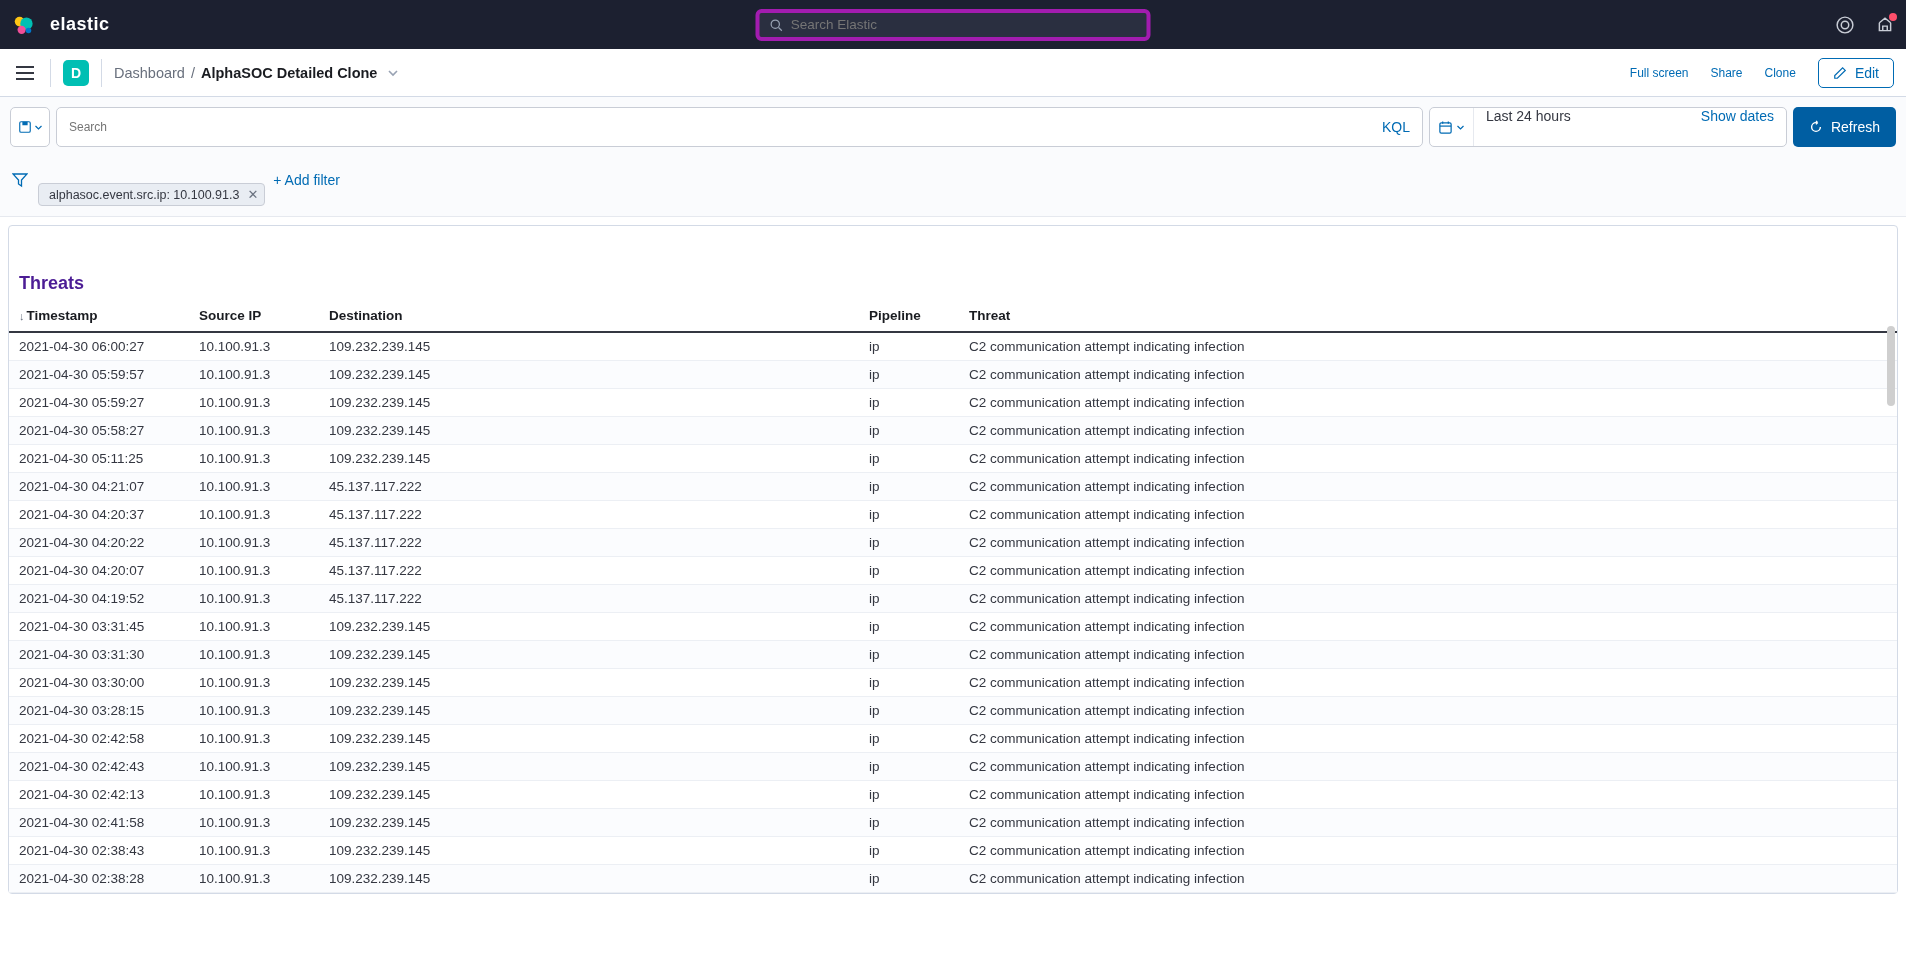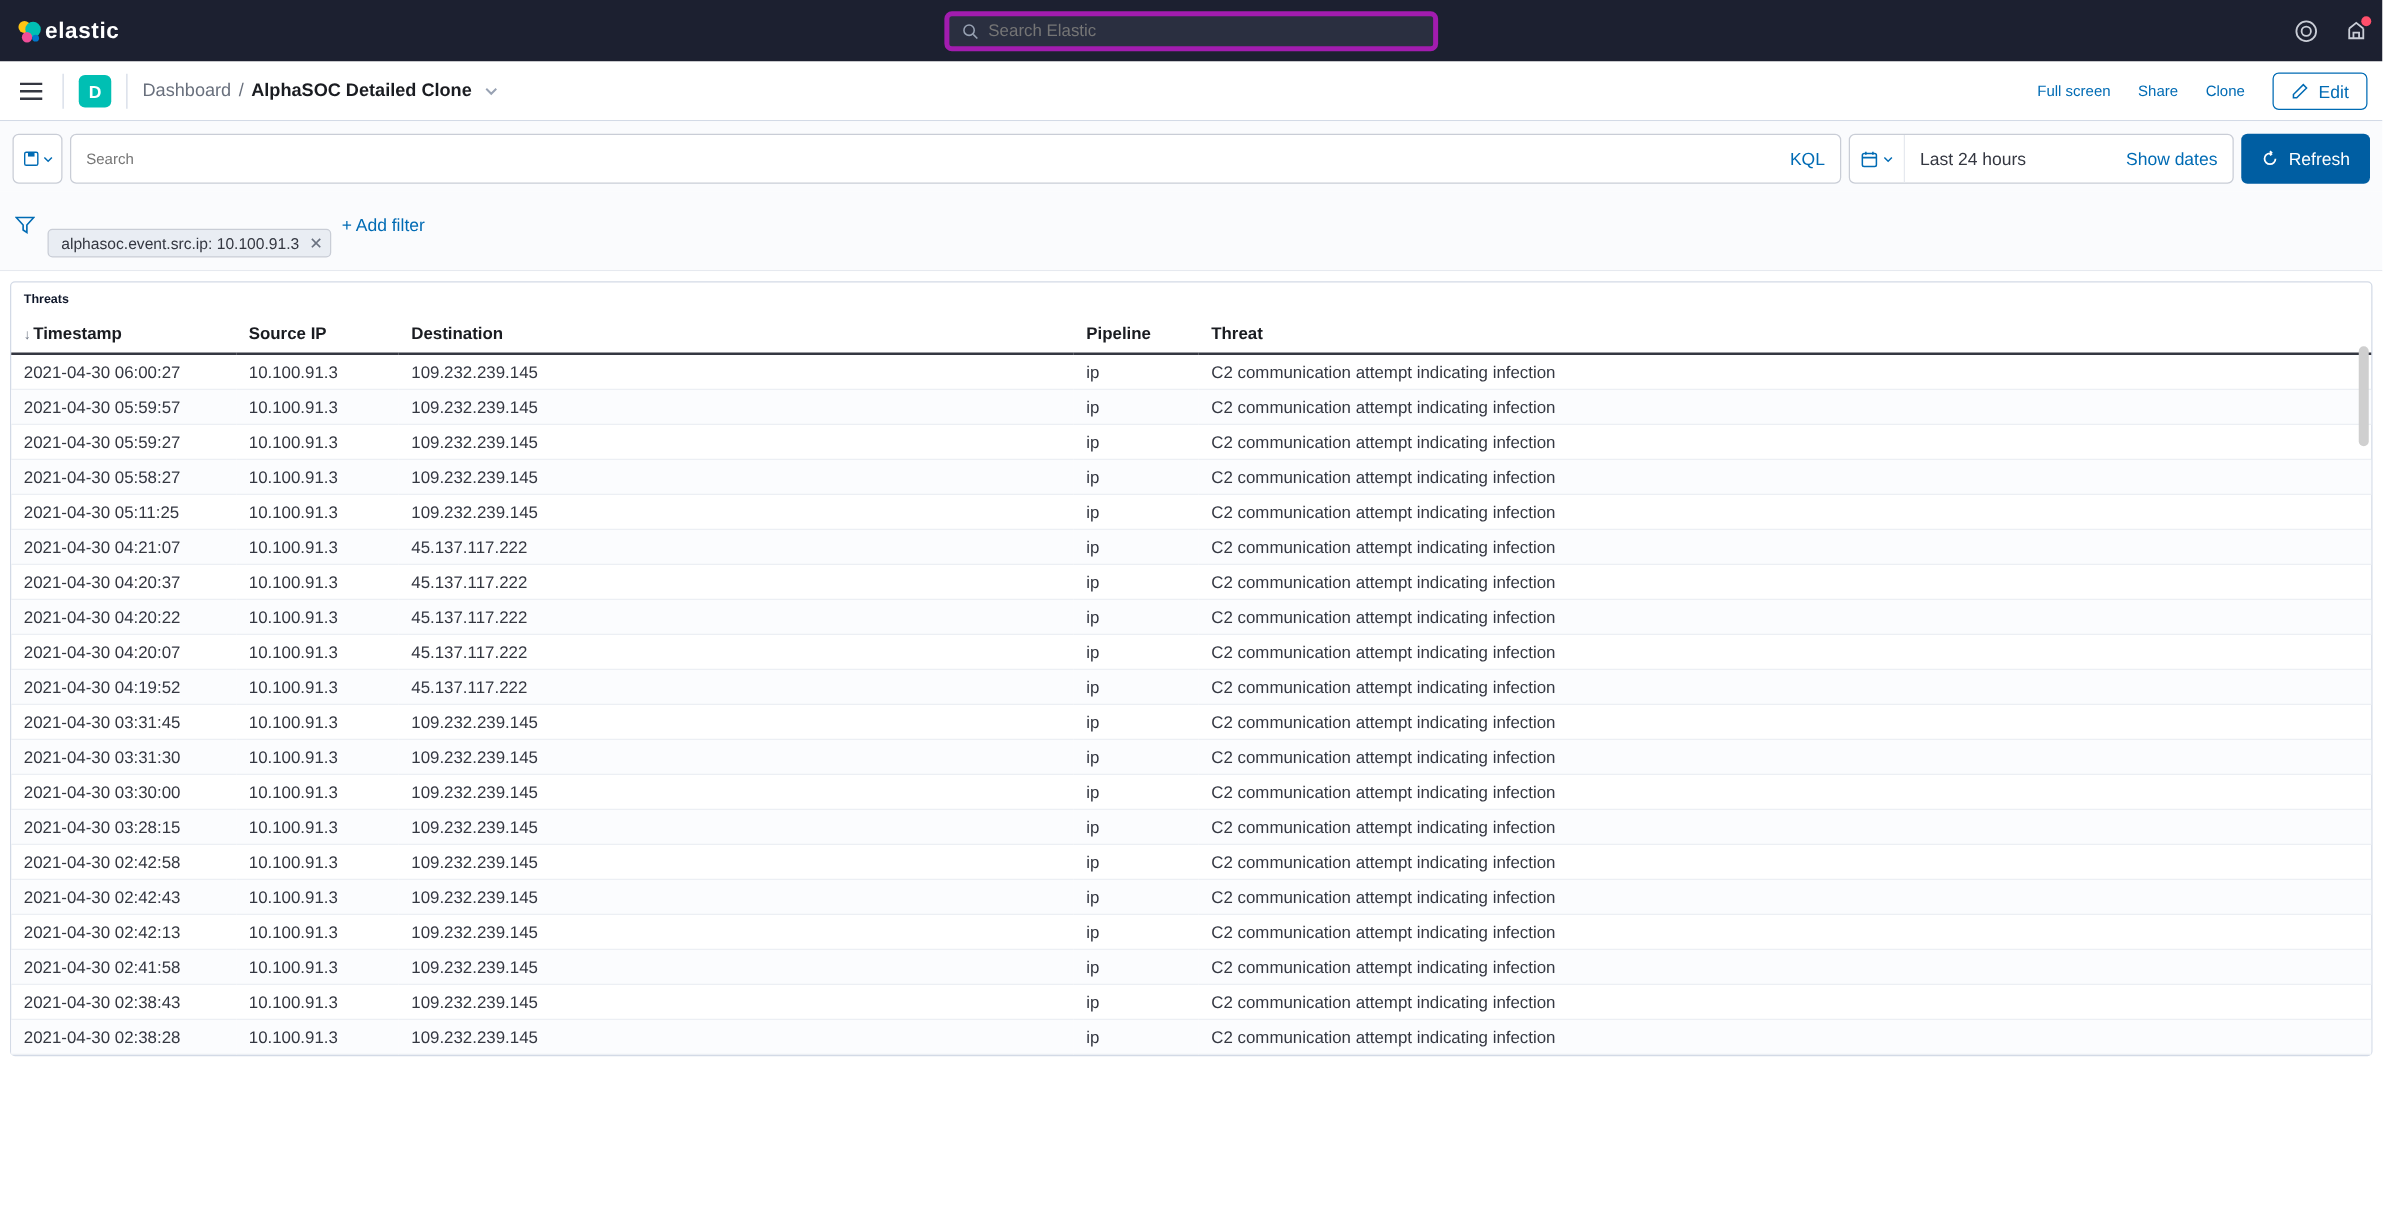--- a/index.html
+++ b/index.html
@@ -11,21 +11,21 @@
     width: 1906px;
   }
   .topbar {
     background: #1c2030;
     height: 49px;
     display: flex;
     align-items: center;
     padding: 0 12px;
     position: relative;
   }
-  .logo-wrap { display: flex; align-items: center; gap: 2px; }
+  .logo-wrap { display: flex; align-items: center; gap: 16px; }
   .logo-svg { width: 22px; height: 22px; }
   .logo-text { color: #fff; font-weight: 700; font-size: 18px; letter-spacing: .5px; }
   .global-search-wrap {
     position: absolute; left: 50%; transform: translateX(-50%);
   }
   .global-search {
     width: 395px; height: 32px; background: #2a2f40; border: 4px solid #a21caf;
     border-radius: 6px; display: flex; align-items: center; padding: 0 10px; gap: 8px;
   }
   .global-search input {
@@ -70,22 +70,22 @@
   }
   .search-box {
     flex: 1; border: 1px solid #c9cdd6; border-radius: 5px; background: #fff;
     display: flex; align-items: center; padding: 0 12px; height: 40px;
   }
   .search-box input {
     flex: 1; border: none; outline: none; font-size: 12px; color: #343741;
   }
   .kql { color: #006bb4; font-size: 14px; margin-left: 8px; }
   .date-box {
-    border: 1px solid #c9cdd6; border-radius: 5px; background: #fff; width: 308px;
-    display: flex; align-items: center; height: 40px;
+    border: 1px solid #c9cdd6; border-radius: 5px; background: #fff; width: 358px;
+    display: flex; height: 40px;
   }
   .date-icon-part {
     width: 44px; display: flex; align-items: center; justify-content: center; gap: 3px;
     border-right: 1px solid #e6e9ef; color: #006bb4; height: 100%;
   }
   .date-label { padding: 0 12px; color: #343741; flex: 1; }
   .show-dates { color: #006bb4; padding-right: 12px; cursor: pointer; }
   .refresh-btn {
     background: #005ea2; color: #fff; border: none; border-radius: 5px; padding: 0 16px;
     display: flex; align-items: center; gap: 8px; font-size: 14px; height: 40px; cursor: pointer;
@@ -101,21 +101,21 @@
     display: flex; align-items: center; gap: 8px; font-size: 12.5px; color: #343741; margin-top: 30px;
   }
   .filter-pill .x { color: #6a7280; cursor: pointer; font-size: 13px; }
   .add-filter { color: #006bb4; font-size: 14px; cursor: pointer; }
 
   .panel-wrap { padding: 8px 8px; background: #fff; }
   .panel {
     border: 1px solid #d3dae6; border-radius: 4px; background: #fff;
   }
   .panel-title {
-    font-size: 10px; font-weight: 700; padding: 8px 10px 6px 10px; color: #0f172a;
+    font-size: 18px; font-weight: 700; padding: 8px 10px 6px 10px; color: #4c1d95; margin-top: 39px;
   }
   .table { width: 100%; border-collapse: collapse; }
   .thead th {
     text-align: left; font-size: 13.5px; font-weight: 700; color: #1a1c21;
     padding: 8px 10px; border-bottom: 2px solid #343741;
   }
   .thead th.sorted { }
   .sort-arr { font-size: 11px; color: #6a7280; display: inline-block; margin-right: 2px;}
   tbody td {
     font-size: 13.5px; color: #343741; padding: 6px 10px; border-bottom: 1px solid #eceff4;

